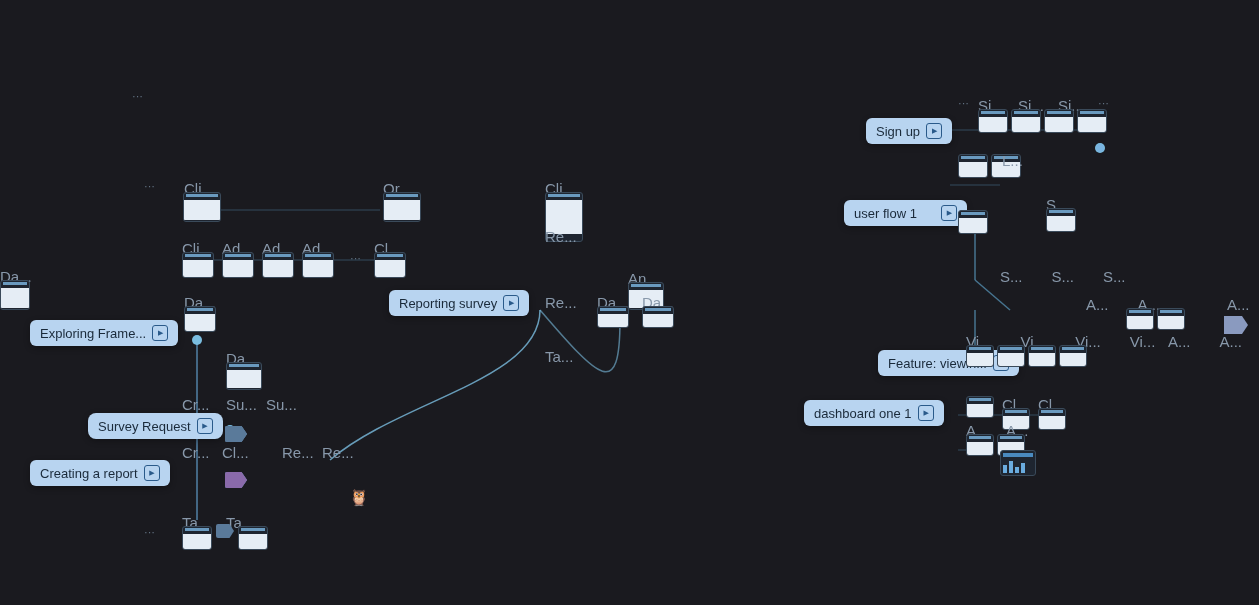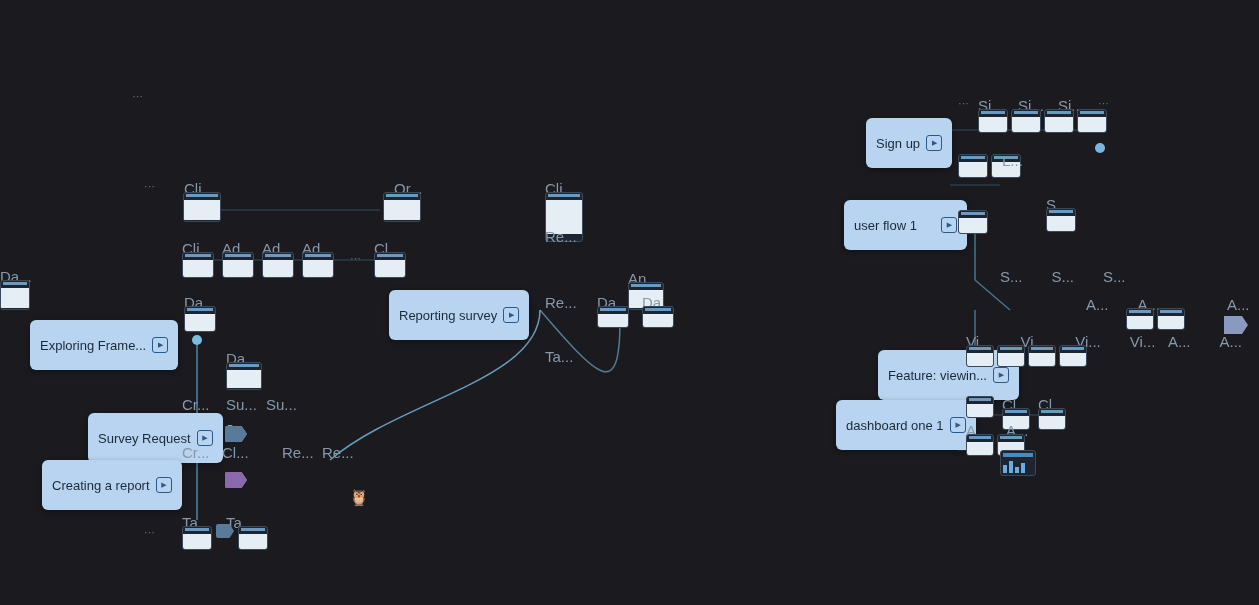--- a/index.html
+++ b/index.html
@@ -18,21 +18,21 @@
       width: 100%;
       height: 100%;
     }
 
     
     .flow-label {
       position: absolute;
       background: #b8d4f0;
       color: #1a2a3a;
       border-radius: 6px;
-      padding: 17px 10px;
+      padding: 5px 10px;
       font-size: 13px;
       font-weight: 500;
       display: flex;
       align-items: center;
       gap: 6px;
       white-space: nowrap;
       cursor: pointer;
       box-shadow: 0 2px 6px rgba(0,0,0,0.3);
     }
 
@@ -167,52 +167,52 @@
   <div class="flow-label" style="left:389px; top:290px;">
     <span>Reporting survey</span>
     <div class="play-icon"></div>
   </div>
 
   <div class="flow-label" style="left:30px; top:320px;">
     <span>Exploring Frame...</span>
     <div class="play-icon"></div>
   </div>
 
-  <div class="flow-label" style="left:88px; top:413px;">
+  <div class="flow-label" style="left:88px; top:413px;border-radius:8px;">
     <span>Survey Request</span>
     <div class="play-icon"></div>
   </div>
 
-  <div class="flow-label" style="left:42px; top:460px;">
+  <div class="flow-label" style="left:30px; top:460px;">
     <span>Creating a report</span>
     <div class="play-icon"></div>
   </div>
 
   <div class="flow-label" style="left:878px; top:350px;">
     <span>Feature: viewin...</span>
     <div class="play-icon"></div>
   </div>
 
-  <div class="flow-label" style="left:836px; top:400px;text-align:right;">
+  <div class="flow-label" style="left:804px; top:400px;text-align:right;">
     <span>dashboard one 1</span>
     <div class="play-icon"></div>
   </div>
 
 
   <div class="ellipsis-node" style="left:132px; top:90px;">···</div>
 
   <div class="node-label" style="left:184px; top:180px;">Cli...</div>
   <div class="screen-thumb" style="left:183px; top:192px; width:38px; height:30px;">
     <div class="screen-bar"></div>
     <div class="screen-content"></div>
   </div>
 
   <div class="ellipsis-node" style="left:144px; top:180px;">···</div>
 
-  <div class="node-label" style="left:394px; top:180px;">Or...</div>
+  <div class="node-label" style="left:383px; top:180px;">Or...</div>
   <div class="screen-thumb" style="left:383px; top:192px; width:38px; height:30px;">
     <div class="screen-bar"></div>
     <div class="screen-content"></div>
   </div>
 
   <div class="node-label" style="left:545px; top:180px;">Cli...</div>
   <div class="screen-thumb" style="left:545px; top:192px; width:38px; height:50px;">
     <div class="screen-bar"></div>
     <div class="screen-content"></div>
   </div>

